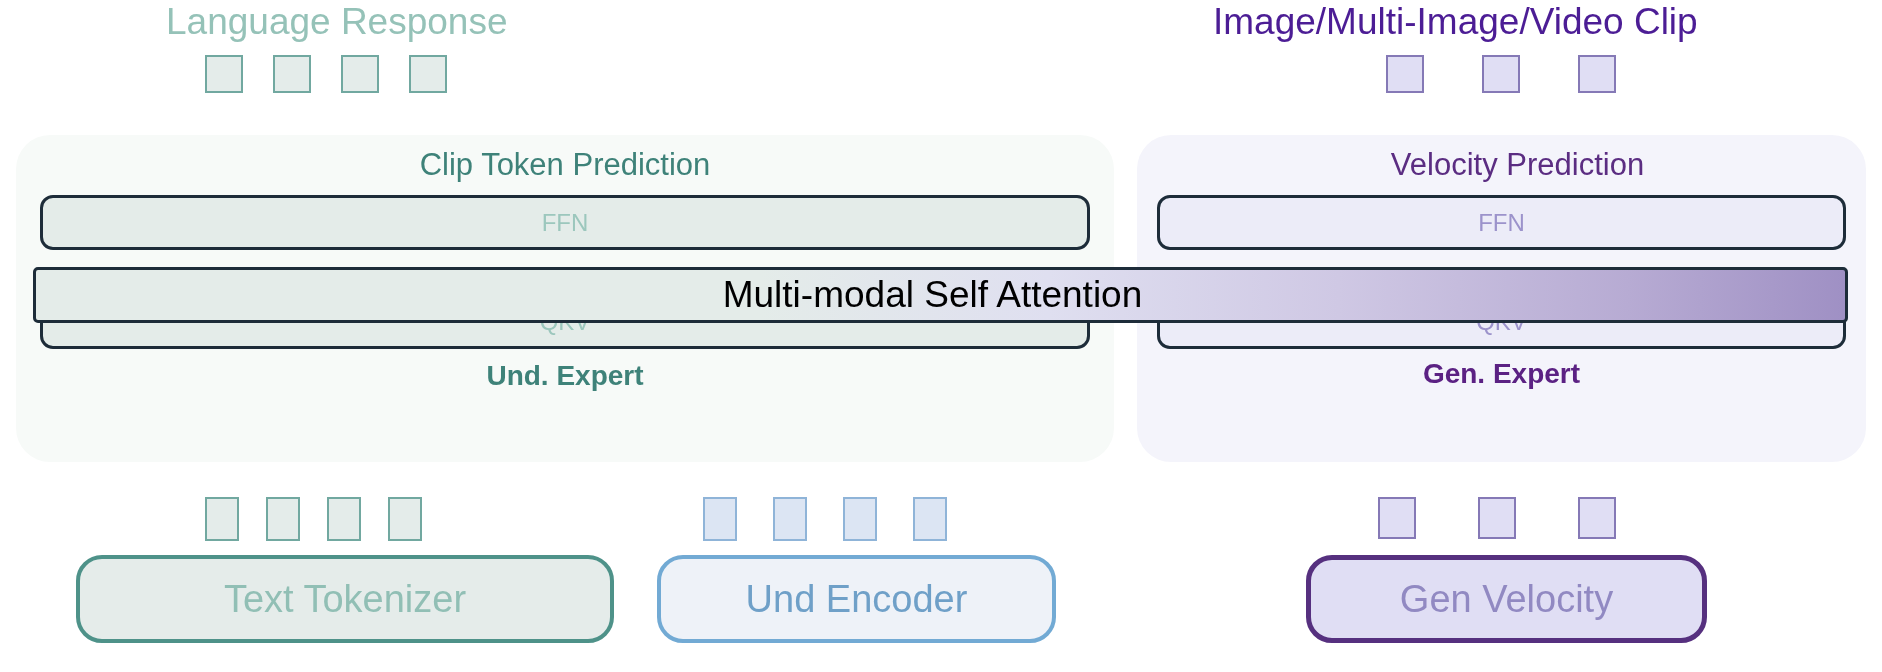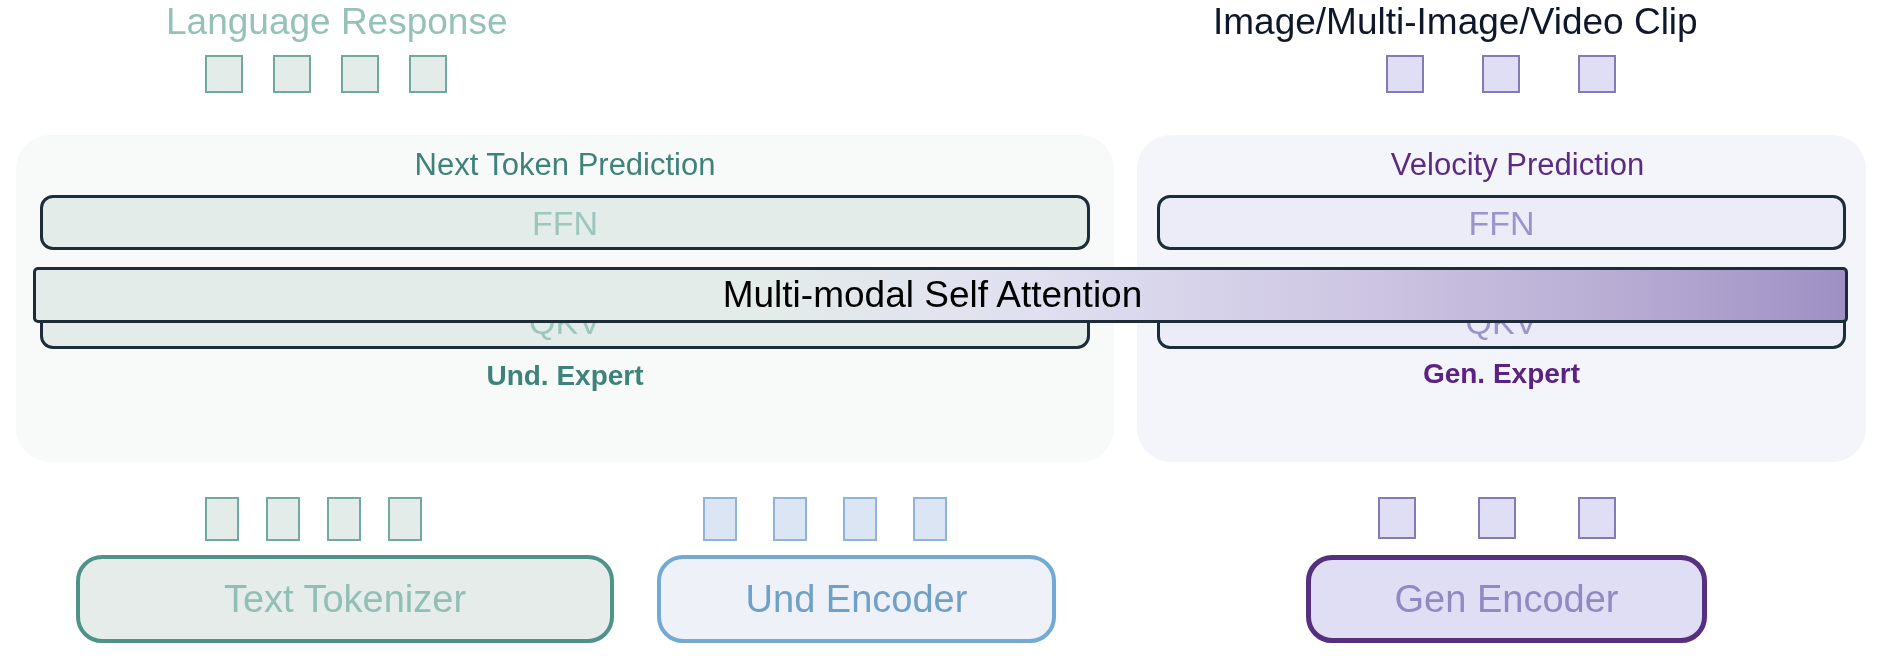--- a/index.html
+++ b/index.html
@@ -21,21 +21,21 @@
 
   
   .caption {
     position: absolute;
     font-size: 37px;
     line-height: 40px;
     white-space: nowrap;
     letter-spacing: 0px;
   }
   .caption.und { color: #95c2b8; }
-  .caption.gen { color: #0f172a; }
+  .caption.gen { color: #4c1d95; }
 
   
   .tok {
     position: absolute;
     box-sizing: border-box;
   }
   .tok.teal  { background: #e4ecea; border: 2px solid #71a8a0; }
   .tok.blue  { background: #dce5f3; border: 2px solid #8fb4d8; }
   .tok.purple{ background: #e0def4; border: 2px solid #8579b6; }
 
@@ -73,21 +73,21 @@
 
   
   .module {
     position: absolute;
     box-sizing: border-box;
     border: 3px solid #1d2c39;
     border-radius: 13px;
     display: flex;
     align-items: center;
     justify-content: center;
-    font-size: 34px;
+    font-size: 24px;
     line-height: 36px;
   }
   .module.und { background: #e4ece9; color: #9cc7bd; }
   .module.gen { background: #ececf8; color: #9c93cb; }
 
   
   #attn-bar {
     position: absolute;
     box-sizing: border-box;
     border: 3px solid #1d2c39;
@@ -152,21 +152,21 @@
   <div class="tok teal" style="left:273px; top:55px; width:38px; height:38px;"></div>
   <div class="tok teal" style="left:341px; top:55px; width:38px; height:38px;"></div>
   <div class="tok teal" style="left:409px; top:55px; width:38px; height:38px;"></div>
 
   <div class="tok purple" style="left:1386px; top:55px; width:38px; height:38px;"></div>
   <div class="tok purple" style="left:1482px; top:55px; width:38px; height:38px;"></div>
   <div class="tok purple" style="left:1578px; top:55px; width:38px; height:38px;"></div>
 
   <div class="panel und" style="left:16px; top:135px; width:1098px; height:327px;">
 
-    <div class="panel-title und" style="left:0; top:13px;">Next Token Prediction</div>
+    <div class="panel-title und" style="left:0; top:13px;">Clip Token Prediction</div>
 
     <div class="module und" style="left:24px; top:60px; width:1050px; height:55px;">
       <span>FFN</span>
     </div>
 
     <div class="module und" style="left:24px; top:159px; width:1050px; height:55px;">
       <span>QKV</span>
     </div>
 
     <div class="expert-label und" style="left:0; top:225px;">Und. Expert</div>
@@ -207,16 +207,16 @@
 
   <div class="encoder text-tok" style="left:76px; top:555px; width:538px; height:88px;">
     <span>Text Tokenizer</span>
   </div>
 
   <div class="encoder und-enc" style="left:657px; top:555px; width:399px; height:88px;">
     <span>Und Encoder</span>
   </div>
 
   <div class="encoder gen-enc" style="left:1306px; top:555px; width:401px; height:88px;">
-    <span>Gen Encoder</span>
+    <span>Gen Velocity</span>
   </div>
 
 </div>
 
 </body></html>

